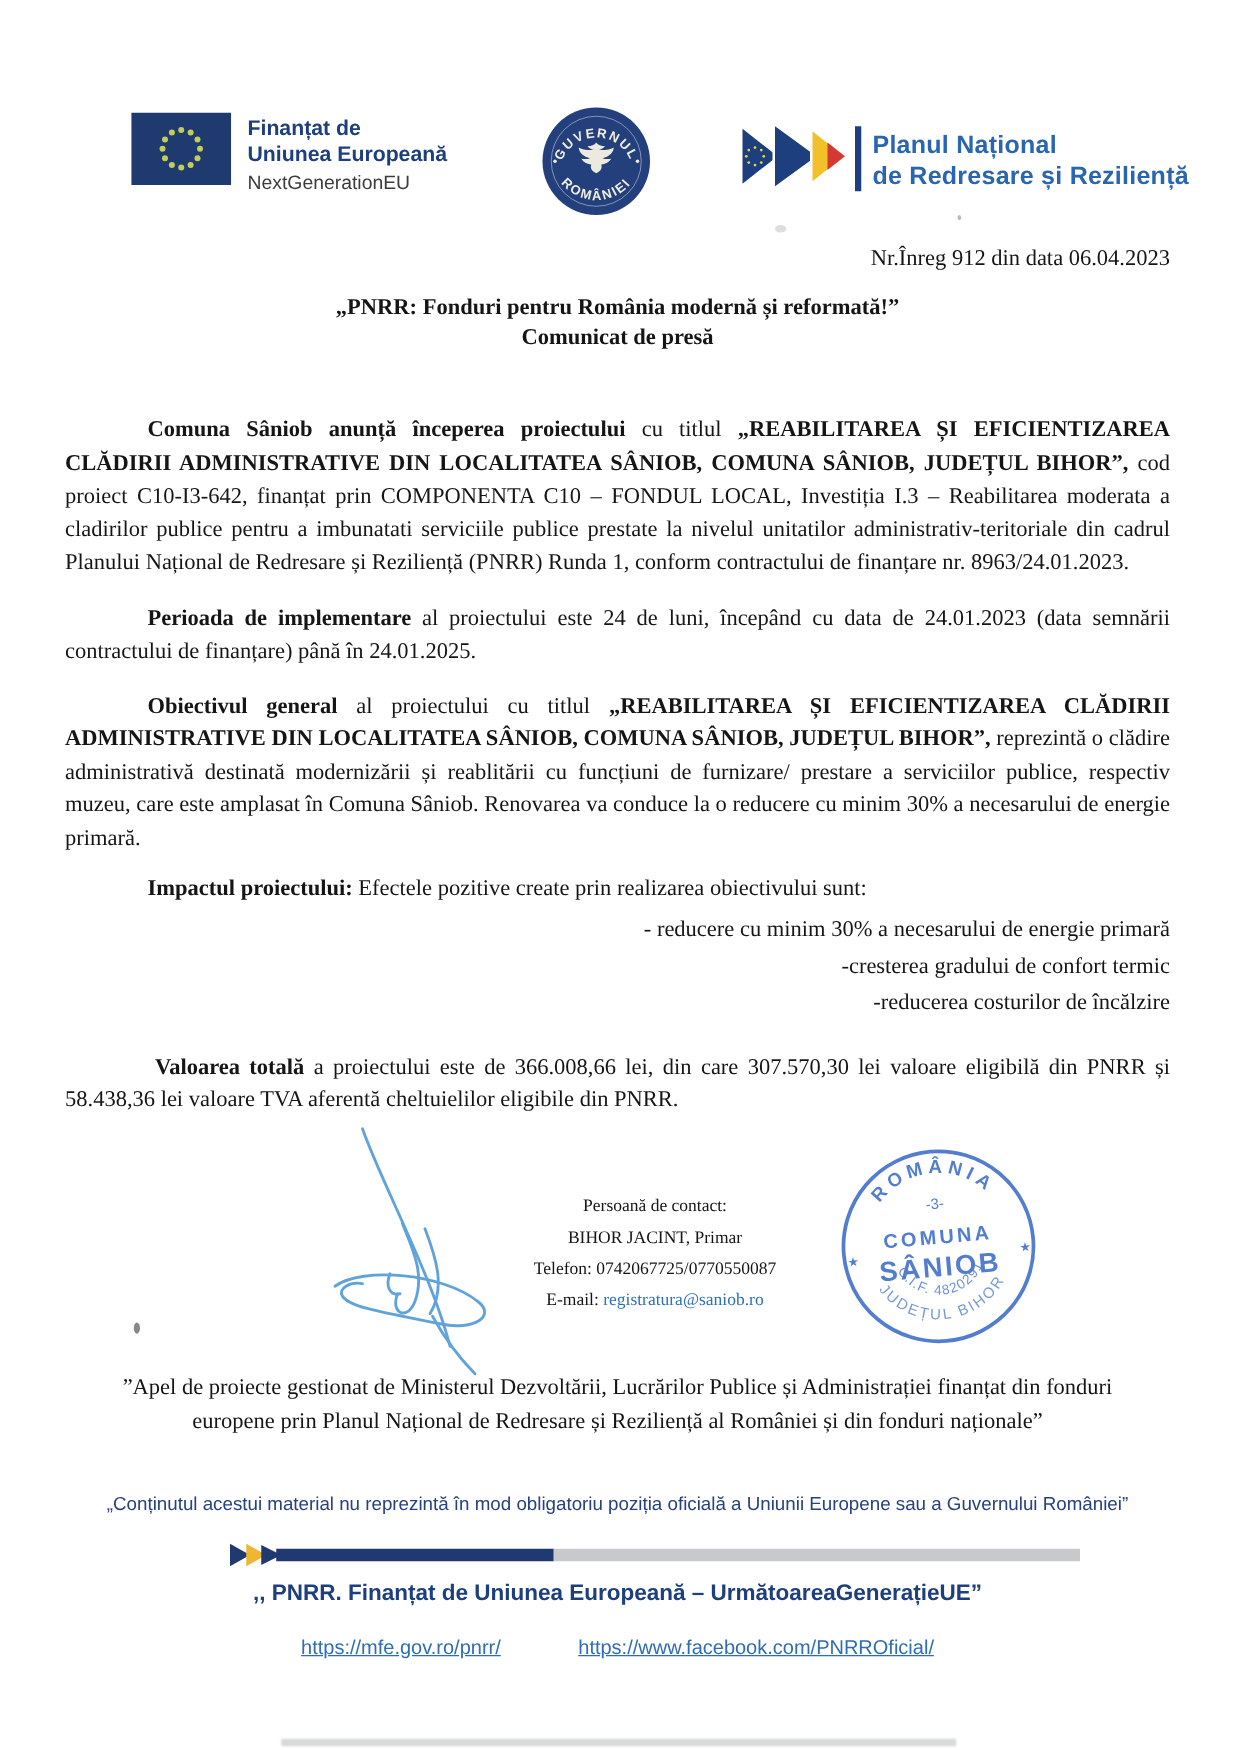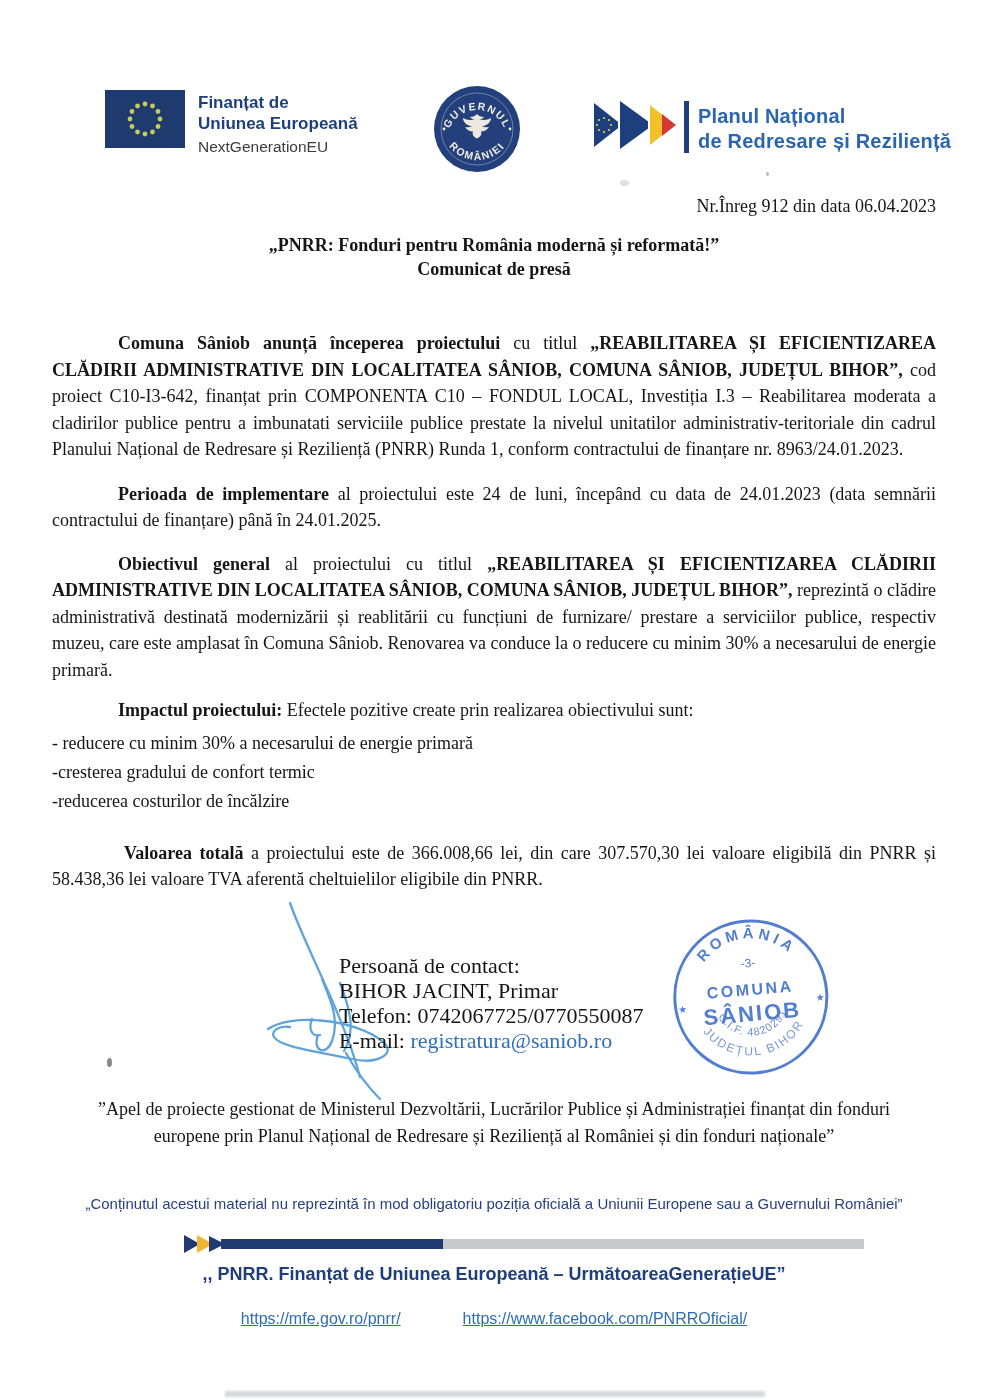--- a/index.html
+++ b/index.html
@@ -20,27 +20,27 @@
   .artifact{position:absolute;border-radius:50%;}
   
   .content{position:absolute;top:0;left:6px;width:990px;padding:196px 60px 0 46px;box-sizing:border-box;}
   .reg-line{text-align:right;font-size:18px;}
   .doc-title{text-align:center;font-weight:bold;font-size:18px;line-height:23.5px;margin-top:17px;}
   .para{margin:0;font-size:18px;line-height:26.5px;text-align:justify;}
   .p1{margin-top:49px;text-indent:66px;}
   .p2{margin-top:18px;text-indent:66px;}
   .p3{margin-top:17px;text-indent:66px;}
   .p4{margin-top:14px;text-indent:66px;}
-  .impact{font-size:18px;line-height:29px;margin-top:5px;text-align:left;}
+  .impact{font-size:18px;line-height:29px;margin-top:5px;text-align:right;}
   .p5{margin-top:24px;text-indent:72px;}
   
   .contact-zone{position:relative;height:200px;}
   .signature{position:absolute;left:208px;top:8px;pointer-events:none;}
-  .contact-block{position:absolute;left:287px;top:60px;width:370px;text-align:left;
-                 font-size:22px;line-height:25px;}
+  .contact-block{position:absolute;left:287px;top:60px;width:370px;text-align:center;
+                 font-size:14px;line-height:25px;}
   .email-link{color:#2e70b8;text-decoration:none;}
   .stamp-wrap{position:absolute;left:615px;top:20px;transform:rotate(-5deg);opacity:.88;}
   
   .quote{margin-top:3px;text-align:center;font-size:18px;line-height:27.5px;padding:0 30px;}
   .disclaimer{margin-top:44px;text-align:center;font-family:"Liberation Sans",sans-serif;
               font-size:15px;color:#27407f;}
   .banner{display:block;margin:21px 0 0 132px;}
   .slogan{margin-top:9px;text-align:center;font-family:"Liberation Sans",sans-serif;
           font-weight:bold;font-size:18px;color:#1d3f7e;}
   .links-row{margin-top:25px;display:flex;justify-content:center;gap:62px;

